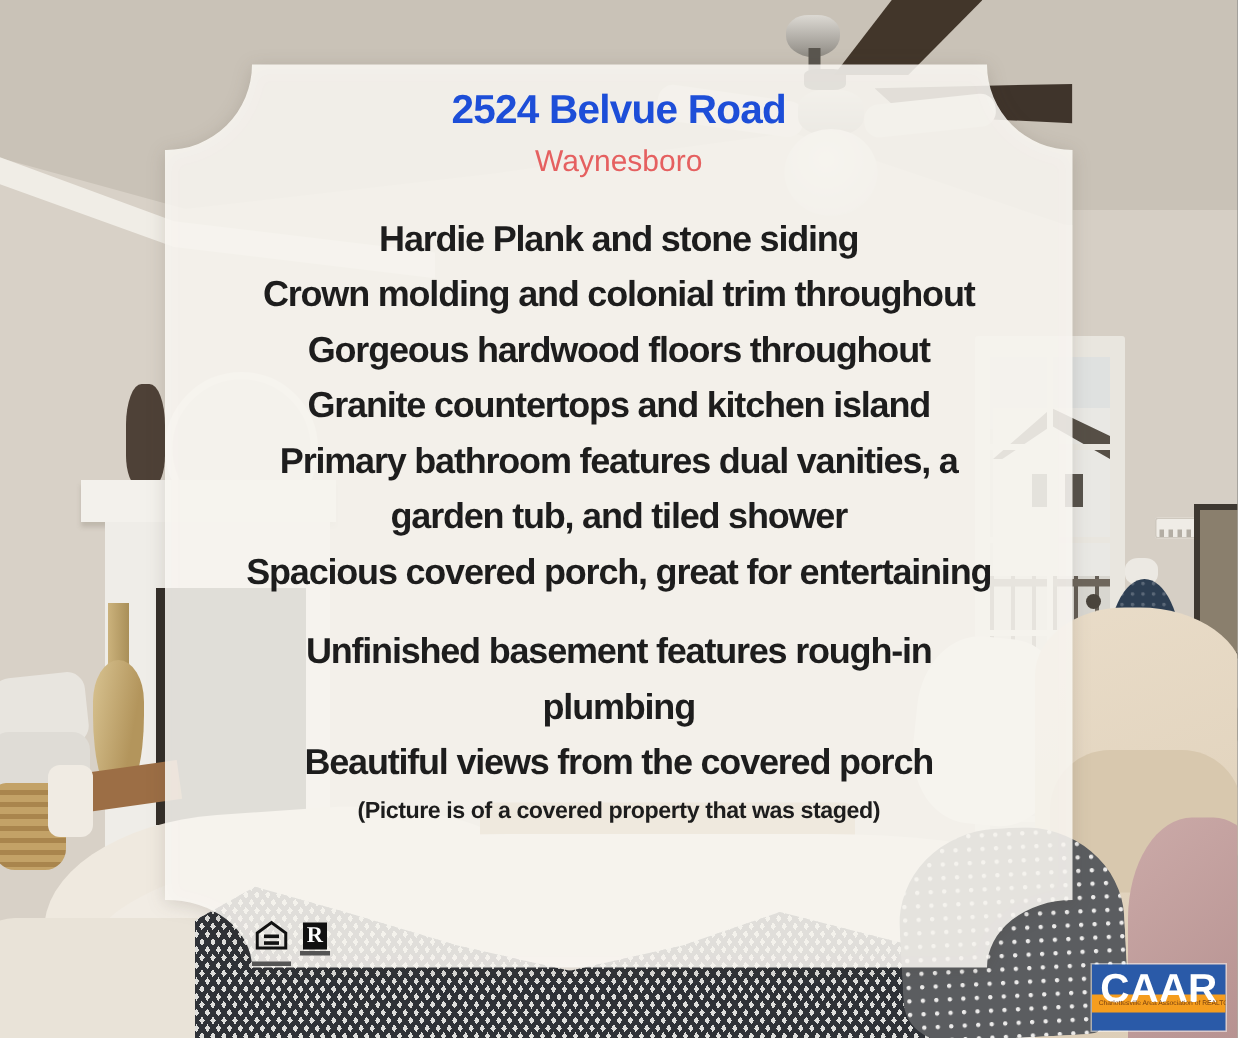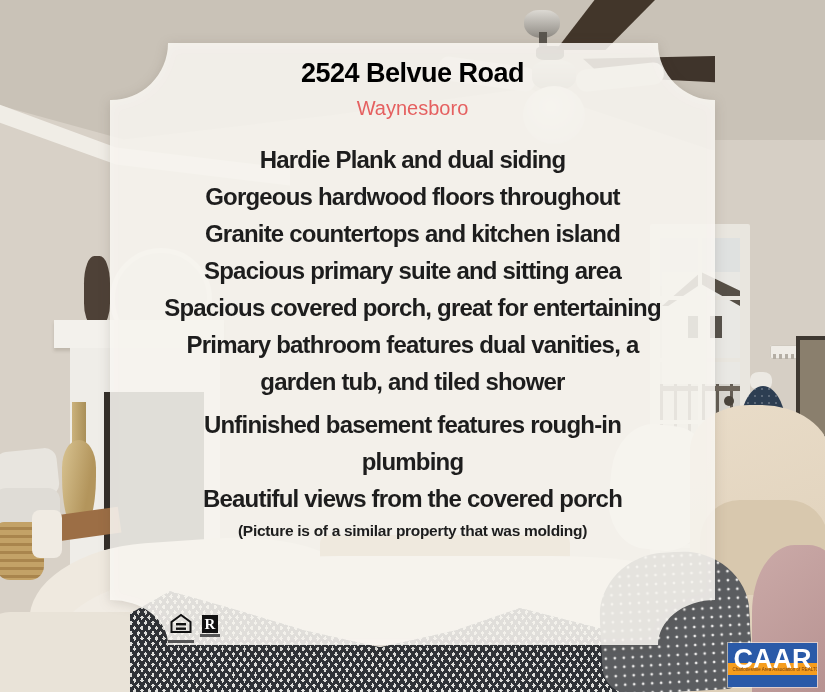--- a/index.html
+++ b/index.html
@@ -109,21 +109,21 @@
 
   
   .plaque-svg{left:0;top:0;width:825px;height:692px;pointer-events:none;
     filter:drop-shadow(0 2px 6px rgba(60,50,40,.18));}
   .panel-content{left:110px;top:43px;width:605px;text-align:center;color:#1d1d1d;}
   .p-title{margin-top:14px;font-size:27px;font-weight:700;letter-spacing:-0.5px;line-height:32px;}
   .p-sub{margin-top:3px;font-size:20px;font-weight:400;line-height:33px;}
   .p-features{list-style:none;margin:16px 0 0 0;padding:0;}
   .p-features li{font-size:24px;font-weight:700;letter-spacing:-0.8px;line-height:37px;
     white-space:pre-line;}
-  .p-features li.gap{margin-top:6px;}
+  .p-features li.gap{margin-top:16px;}
   .p-note{margin-top:2px;font-size:15.5px;font-weight:700;letter-spacing:-0.3px;line-height:24px;}
 
   
   .logo-row{left:168px;top:613px;height:30px;display:flex;align-items:flex-start;gap:6px;}
   .eho{width:26px;text-align:center;}
   .eho .bar,.rlt .bar{height:3px;background:#555;margin-top:1px;}
   .rlt{width:20px;text-align:center;}
   .rlt .box{width:16px;height:18px;margin:2px auto 0;background:#111;color:#fff;
     font-family:"Liberation Serif","DejaVu Serif",serif;font-weight:700;font-size:15px;line-height:18px;}
 
@@ -197,35 +197,35 @@
   <div class="abs bolster"></div>
   <div class="abs blanket"></div>
   <div class="abs pillow-knit"></div>
   <div class="abs pillow-mauve"></div>
 
   <svg class="abs plaque-svg" viewBox="0 0 825 692">
     <path d="M168,43 H658 A57,57 0 0 0 715,100 V600 A57,45 0 0 0 658,645 H168 A57,45 0 0 0 110,600 V100 A57,57 0 0 0 168,43 Z" fill="#faf8f4" fill-opacity="0.87"></path>
   </svg>
 
   <div class="abs panel-content">
-    <div class="p-title" style="color:#000000;">2524 Belvue Road</div>
+    <div class="p-title" style="color:#1d4ed8;">2524 Belvue Road</div>
     <div class="p-sub" style="color:#e56060;">Waynesboro</div>
     <ul class="p-features">
-      <li>Hardie Plank and dual siding</li>
+      <li>Hardie Plank and stone siding</li>
+      <li>Crown molding and colonial trim throughout</li>
       <li>Gorgeous hardwood floors throughout</li>
       <li>Granite countertops and kitchen island</li>
-      <li>Spacious primary suite and sitting area</li>
-      <li>Spacious covered porch, great for entertaining</li>
       <li>Primary bathroom features dual vanities, a
 garden tub, and tiled shower</li>
+      <li>Spacious covered porch, great for entertaining</li>
       <li class="gap">Unfinished basement features rough-in
 plumbing</li>
       <li>Beautiful views from the covered porch</li>
     </ul>
-    <div class="p-note">(Picture is of a similar property that was molding)</div>
+    <div class="p-note">(Picture is of a covered property that was staged)</div>
   </div>
 
   <div class="abs logo-row">
     <div class="eho">
       <svg width="24" height="22" viewBox="0 0 24 22">
         <path d="M2.5,9 L12,2 L21.5,9 V19 H2.5 Z" fill="none" stroke="#111" stroke-width="2"></path>
         <rect x="7" y="10" width="10" height="2.4" fill="#111"></rect>
         <rect x="7" y="14.5" width="10" height="2.4" fill="#111"></rect>
       </svg>
       <div class="bar"></div>

